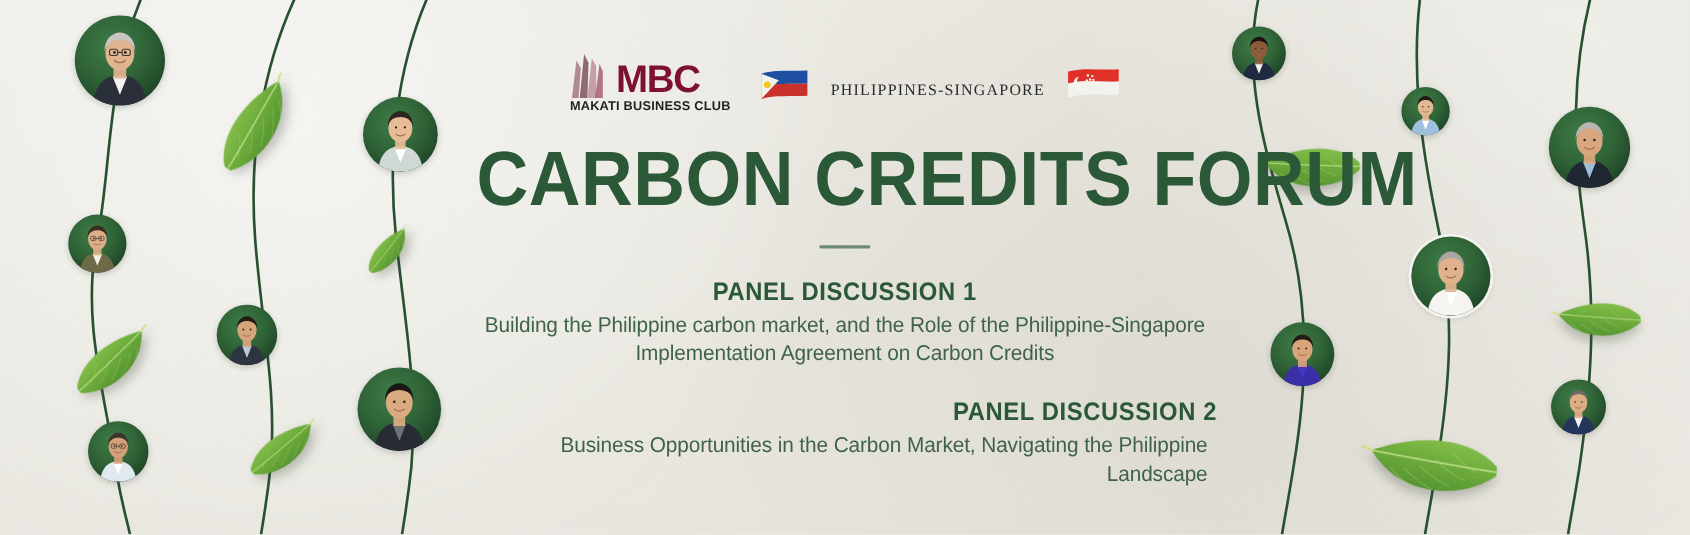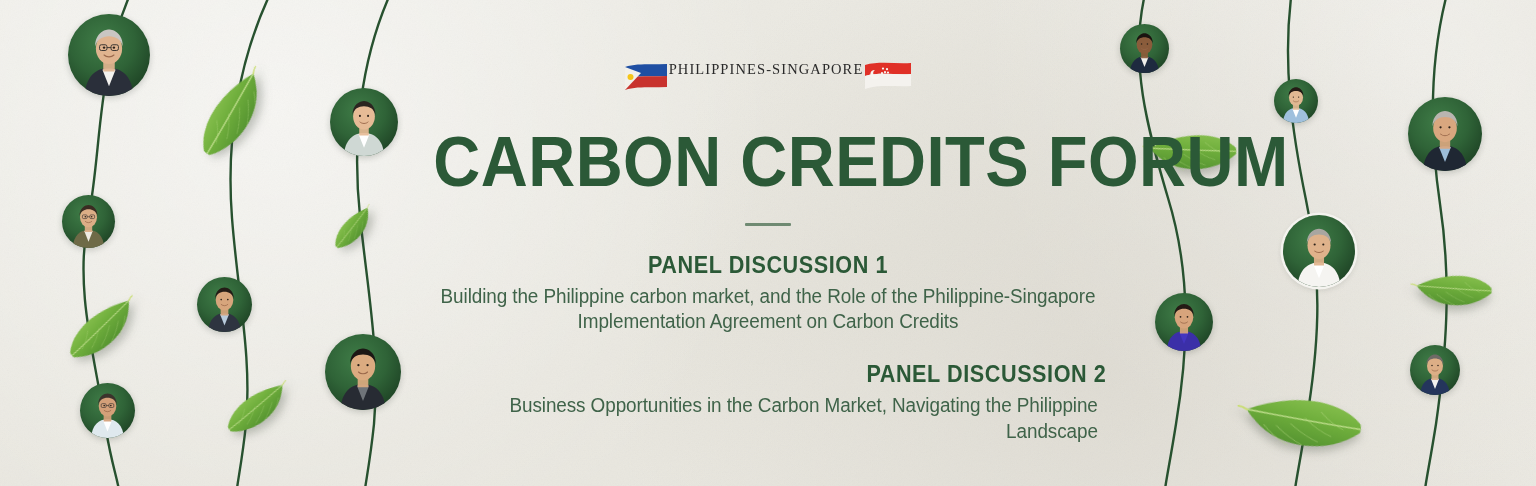--- a/index.html
+++ b/index.html
@@ -86,22 +86,22 @@
     letter-spacing: 0.2px;
     color: #221f20;
     margin-top: 2px;
     margin-left: 1px;
     white-space: nowrap;
   }
 
   
   .psbc-logo {
     display: flex;
-    align-items: flex-start;
-    gap: 0;
+    align-items: flex-end;
+    gap: 19px;
   }
   .psbc-text {
     display: flex;
     flex-direction: column;
     line-height: 1.16;
     font-family: "Liberation Serif", serif;
     color: #2a2a2a;
   }
   .psbc-l1 {
     font-size: 14.5px;
@@ -412,20 +412,32 @@
           <circle cx="56" cy="41" r="1.5" fill="#2b2119"></circle>
           <path d="M44,50 C47,53 53,53 56,50" stroke="#9c6a4c" stroke-width="1.4" fill="none" stroke-linecap="round"></path>
         </svg>
       </div>
     </div>
 
   <div class="center-col">
 
     <div class="logo-row">
 
+      <div class="mbc-logo">
+        <div class="mbc-top">
+          <svg class="mbc-mark" viewBox="0 0 40 40">
+            <polygon points="3,40 9,40 11,13 7,6" fill="#b08a90"></polygon>
+            <polygon points="10,40 17,40 18,8 14,0" fill="#8d6b72"></polygon>
+            <polygon points="17,40 25,40 25,11 21,4" fill="#c4a0a5"></polygon>
+            <polygon points="24,40 31,40 31,16 28,9" fill="#7d1230" opacity="0.55"></polygon>
+          </svg>
+          <span class="mbc-word">MBC</span>
+        </div>
+        <span class="mbc-sub">MAKATI BUSINESS CLUB</span>
+      </div>
 
       <div class="psbc-logo">
         <svg width="46" height="30" viewBox="0 0 46 30">
           <path d="M2,6 C14,2 28,4 44,3 L44,15 C28,16 14,14 2,18 Z" fill="#1f4fa3"></path>
           <path d="M2,18 C14,14 28,16 44,15 L44,26 C28,27 14,25 2,29 Z" fill="#c8322d"></path>
           <path d="M2,6 L18,12 L2,29 Z" fill="#f2f0ea"></path>
           <circle cx="7.5" cy="16" r="3" fill="#f5c518"></circle>
         </svg>
         <div class="psbc-text">
           <span class="psbc-l1">PHILIPPINES-SINGAPORE</span>

